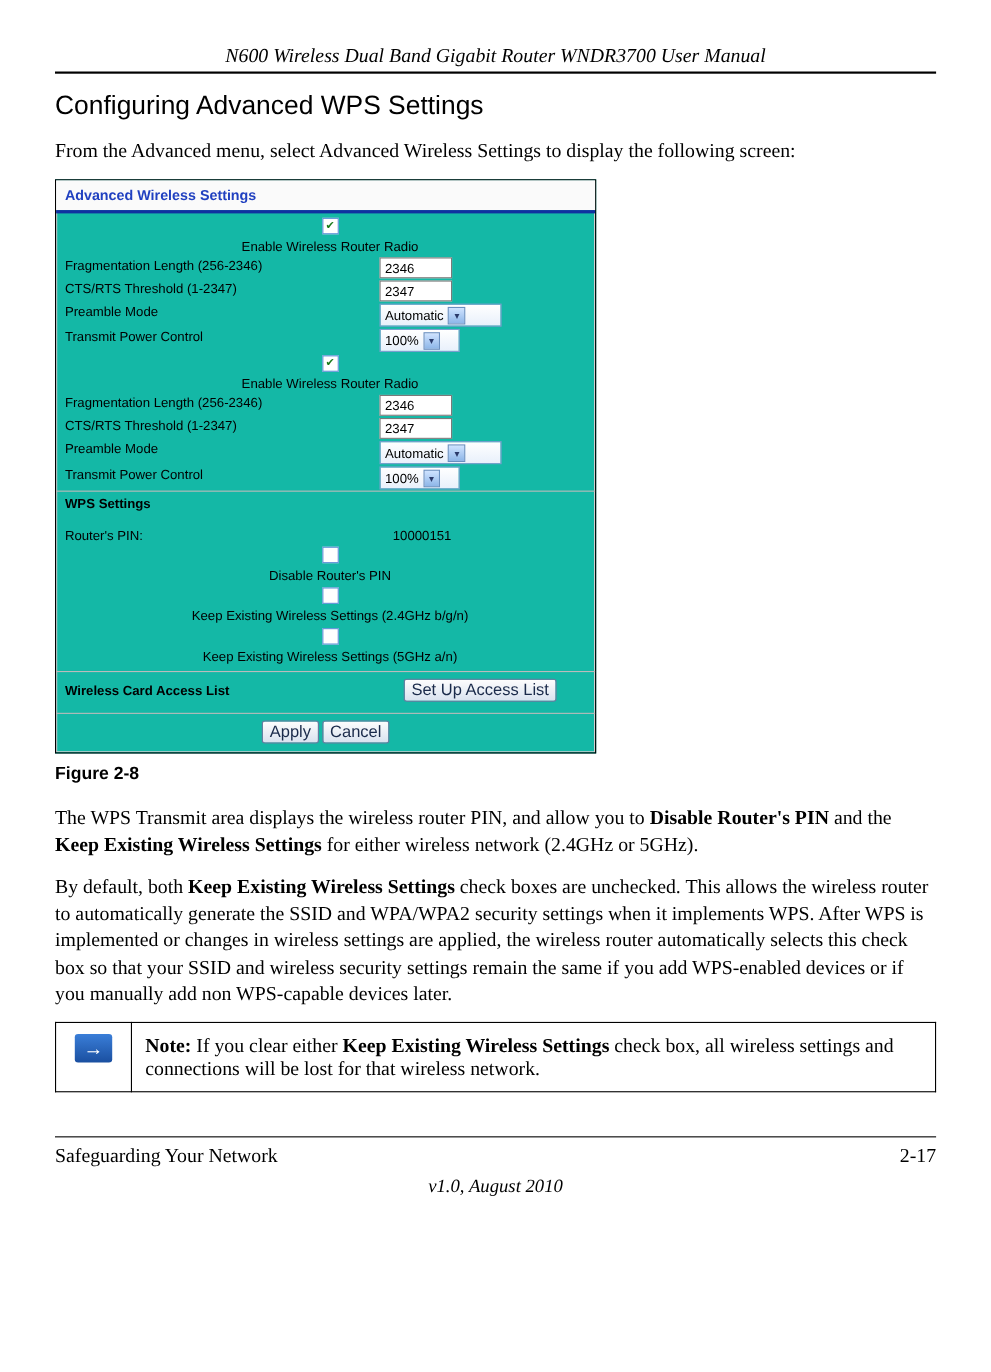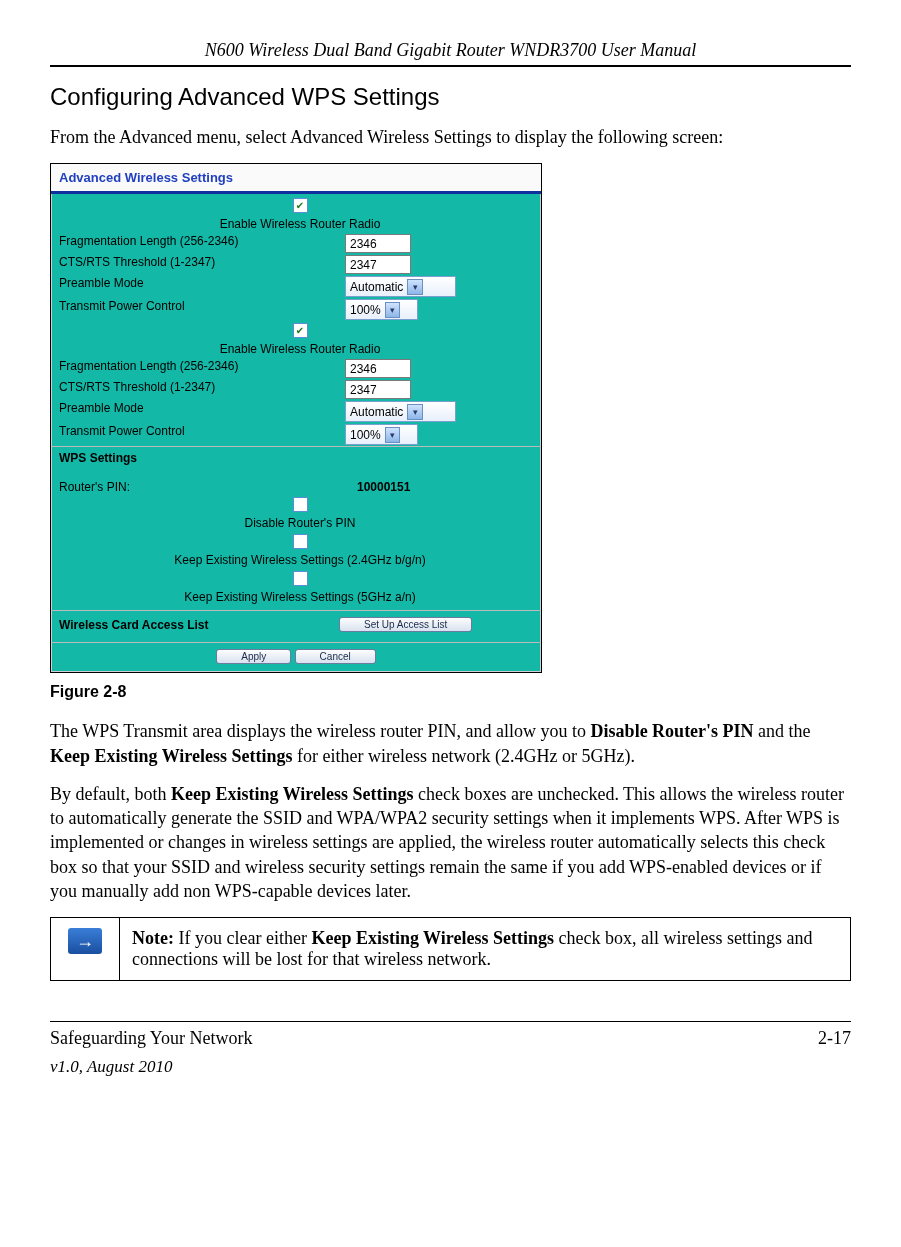--- a/index.html
+++ b/index.html
@@ -77,20 +77,21 @@
     border: none;
     border-top: 1.5px solid #000;
     margin: 0 0 6px 0;
   }
   .footer-row {
     display: flex;
     justify-content: space-between;
     font-size: 18px;
   }
   .footer-center {
+    text-align: center;
     font-style: italic;
     margin-top: 8px;
     font-size: 17px;
   }
 
   
   .panel {
     width: 490px;
     border: 1px solid #000000;
     background: #14b8a6;
@@ -173,34 +174,34 @@
     justify-content: center;
     font-size: 9px;
     color: #2a3a6a;
   }
   .pin-row {
     display: flex;
     padding: 3px 8px 1px 8px;
     gap: 18px;
     margin-top: 10px;
   }
-  .pin-val { font-weight: bold; }
+  .pin-val { font-weight: normal; }
   .acl-row {
     display: flex;
     align-items: center;
     padding: 6px 8px;
-    gap: 0;
+    gap: 28px;
     border-top: 1px solid #bbb;
     margin-top: 4px;
   }
   .acl-label { font-weight: bold; flex: 0 0 280px; }
   .btn {
     font-family: Tahoma, Arial, sans-serif;
-    font-size: 10px;
-    padding: 1px 24px;
+    font-size: 15px;
+    padding: 1px 6px;
     border: 1px solid #6a7aa0;
     border-radius: 3px;
     background: linear-gradient(#fdfdfd,#d9e2ef);
     color: #1a2a4a;
     cursor: pointer;
   }
   .btn-row {
     text-align: center;
     padding: 6px 0 8px 0;
     border-top: 1px solid #bbb;

